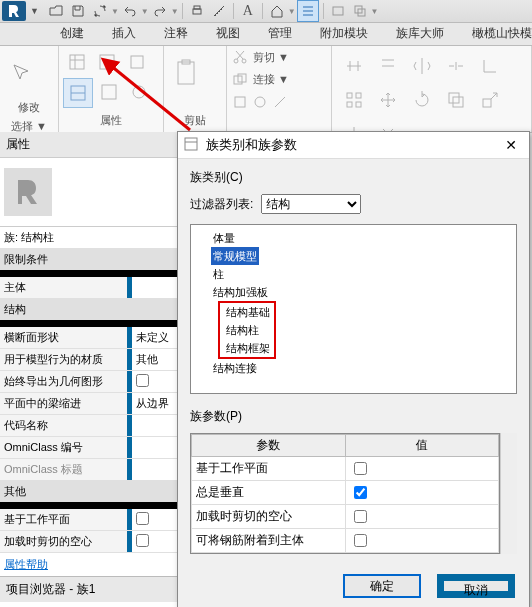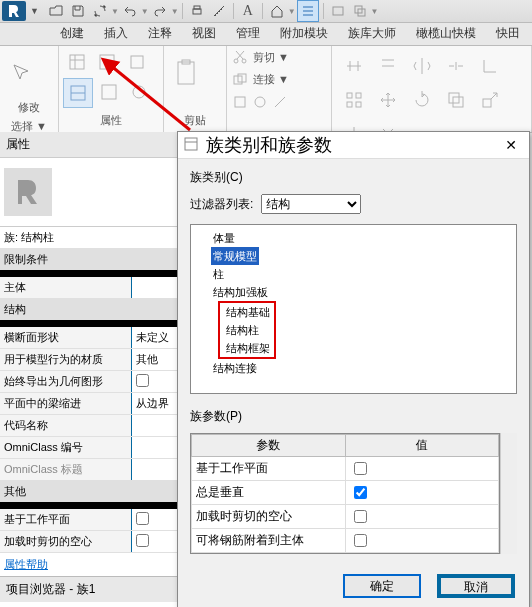--- a/index.html
+++ b/index.html
@@ -4,62 +4,62 @@
 <style>
   html,body{margin:0;padding:0;font-family:"Microsoft YaHei","SimSun",sans-serif;font-size:12px;background:#f0f0f0;color:#000;overflow:hidden}
   .app{width:532px;height:607px;position:relative;background:#e8e8e8}
   
   .qat{height:22px;background:linear-gradient(#e8e8e8,#dcdcdc);display:flex;align-items:center;padding:0 2px;border-bottom:1px solid #bbb}
   .qat .logo{width:24px;height:20px;background:#1a5a8a;border-radius:2px;display:flex;align-items:center;justify-content:center;margin-right:4px}
   .qat .logo svg{width:16px;height:16px}
   .qat .qbtn{width:20px;height:20px;display:flex;align-items:center;justify-content:center;color:#555;margin:0 1px}
   .qat .sep{width:1px;height:16px;background:#bbb;margin:0 3px}
   
-  .tabs{height:22px;background:#e8e8e8;display:flex;align-items:flex-end;padding-left:50px;gap:0;border-bottom:1px solid #bbb}
+  .tabs{height:22px;background:#e8e8e8;display:flex;align-items:flex-end;padding-left:50px;gap:8px;border-bottom:1px solid #bbb}
   .tab{padding:4px 10px 3px;font-size:12px;color:#333;white-space:nowrap}
   
   .ribbon{height:86px;background:#f8f8f8;border-bottom:1px solid #bbb;display:flex}
   .rgroup{display:flex;flex-direction:column;border-right:1px solid #d0d0d0;padding:2px 4px;justify-content:space-between}
   .rgroup .icons{display:flex;gap:2px;flex-wrap:wrap}
   .rbtn{width:28px;height:28px;display:flex;align-items:center;justify-content:center;opacity:.6}
   .rbtn.big{width:36px;height:50px}
   .rlabel{text-align:center;font-size:11px;color:#555;padding:2px 0}
   
   .props{position:absolute;left:0;top:132px;width:190px;bottom:0;background:#fff;border-right:1px solid #bbb;display:flex;flex-direction:column}
   .props-title{background:#e8e8e8;padding:4px 6px;border-bottom:1px solid #ccc;font-size:12px}
   .props-preview{height:60px;display:flex;align-items:center;justify-content:flex-start;padding:4px;border-bottom:1px solid #ccc;background:#fff}
   .props-preview .thumb{width:48px;height:48px;background:#ddd;display:flex;align-items:center;justify-content:center}
   .props-row{display:flex;border-bottom:1px solid #e0e0e0;font-size:11px}
-  .props-row .k{flex:1;padding:3px 4px;background:#f4f4f4;border-right:1px solid #0369a1;white-space:nowrap;overflow:hidden}
+  .props-row .k{flex:1;padding:3px 4px;background:#f4f4f4;border-right:5px solid #0369a1;white-space:nowrap;overflow:hidden}
   .props-row .v{width:50px;padding:3px 4px}
   .props-section{background:#e0e0e0;padding:3px 4px;font-size:11px;border-bottom:7px solid #000000}
   .props-row input[type=checkbox]{margin:0}
   .props-link{color:#0066cc;padding:4px;font-size:11px;text-decoration:underline}
   .browser-title{background:#e8e8e8;padding:4px 6px;border-top:1px solid #bbb;font-size:12px}
   
   .dialog{position:absolute;left:177px;top:131px;width:351px;height:476px;background:#f0f0f0;border:1px solid #888;box-shadow:2px 2px 6px rgba(0,0,0,.3);display:flex;flex-direction:column}
   .dlg-title{height:26px;background:#fff;display:flex;align-items:center;padding:0 6px;border-bottom:1px solid #ddd}
   .dlg-title .icon{width:16px;height:16px;margin-right:6px}
-  .dlg-title .txt{flex:1;font-size:18px}
+  .dlg-title .txt{flex:1;font-size:13px}
   .dlg-title .close{width:24px;height:20px;display:flex;align-items:center;justify-content:center;font-size:14px}
   .dlg-body{flex:1;padding:10px 12px;display:flex;flex-direction:column;gap:6px;overflow:hidden}
   .dlg-label{font-size:12px;margin-bottom:2px}
   .filter-row{display:flex;align-items:center;gap:8px}
   .filter-row select{flex:0 0 100px;font-size:12px;height:20px}
   .tree-box{border:1px solid #888;background:#fff;height:188px;padding:4px 6px;overflow:auto;font-size:11px;line-height:18px;margin-top:4px}
   .tree-item{padding:0 2px;white-space:nowrap;margin-left:14px}
   .tree-item.sel{background:#2060c0;color:#fff;display:inline-block}
   .red-box{border:2px solid #d00;padding:0 2px;display:inline-block;margin-left:21px}
   .param-table{border:1px solid #888;background:#fff;font-size:12px}
   .param-table table{width:100%;border-collapse:collapse}
   .param-table th{background:#eee;border:1px solid #bbb;padding:2px 4px;font-weight:normal}
   .param-table td{border:1px solid #ddd;padding:2px 4px;height:18px}
   .param-table td.chk{text-align:left;width:50%}
   .dlg-buttons{display:flex;justify-content:flex-end;gap:16px;padding:10px 14px}
-  .dlg-buttons button{width:78px;height:24px;font-size:12px;background:#e8e8e8;border:4px solid #0369a1}
+  .dlg-buttons button{width:78px;height:24px;font-size:12px;background:#e8e8e8;border:7px solid #0369a1}
   .dlg-buttons button.primary{border:2px solid #0066cc}
   
   .arrow{position:absolute;left:90px;top:50px;pointer-events:none}
   .grey{color:#888}
   svg{display:block}
   .scrollbar-v{width:16px;background:#eee;border-left:1px solid #ccc}
 </style>
 </head>
 <body>
 

